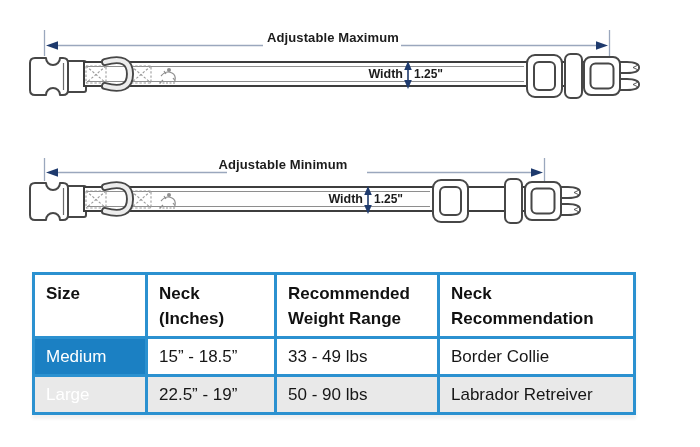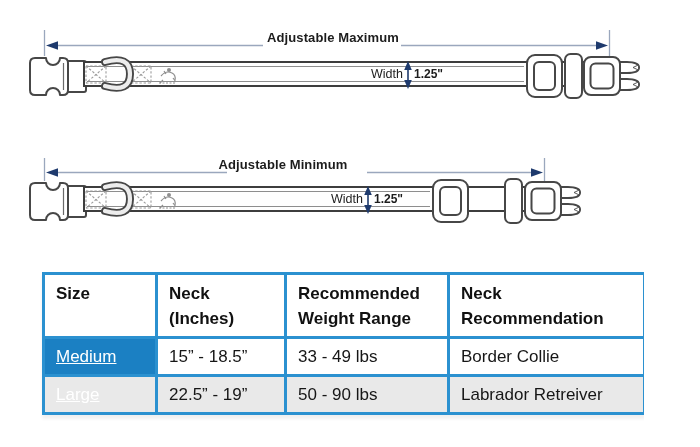--- a/index.html
+++ b/index.html
@@ -19,41 +19,41 @@
   .dring-inner { fill:none; stroke:#ededed; stroke-width:4.2; stroke-linecap:round; }
 
   
   .ext  { stroke:var(--dim-line,#9aa7bd); stroke-width:1.3; }
   .dim  { stroke:var(--dim-line,#9aa7bd); stroke-width:1.3; }
   .dimv { stroke:var(--arrow,#1e3a6d); stroke-width:1.6; }
   .ah   { fill:var(--arrow,#1e3a6d); }
 
   .lbl { position:absolute; color:var(--text,#1c1c1c); white-space:nowrap; }
   .dimlbl { text-align:center; font-size:13px; font-weight:600; letter-spacing:0.1px; }
-  .wlbl   { text-align:right; font-size:12.5px; font-weight:400; }
+  .wlbl   { text-align:right; font-size:12.5px; font-weight:700; }
   .vlbl   { font-size:12px; font-weight:600; }
 
   
   .size-table {
-    position:absolute; left:42px; top:272px; width:601px;
+    position:absolute; left:32px; top:272px; width:601px;
     border-collapse:collapse; table-layout:fixed;
     box-shadow:0 4px 3px rgba(0,0,0,0.06);
   }
   .size-table th, .size-table td { border:3px solid var(--table-border,#2b91d0); }
   .size-table th {
     background:var(--header-bg,#ffffff); color:#111111; text-align:left;
     vertical-align:top; font-size:17px; font-weight:bold;
     padding:7px 5px 5px 11px; line-height:1.45; white-space:pre-line; height:45px;
   }
   .size-table td {
     background:#ffffff; color:#161616; font-size:17px;
     padding:4px 5px 4px 11px; height:27px; vertical-align:middle;
   }
   .size-table tr.alt td { background:var(--alt-row-bg,#e9e9e9); }
-  .size-table td.sizecell { background:var(--size-cell-bg,#1b80c3); color:var(--size-cell-text,#ffffff);text-decoration:underline; }
+  .size-table td.sizecell { background:var(--size-cell-bg,#1b80c3); color:var(--size-cell-text,#ffffff); }
 </style>
 </head>
 <body>
 
 <div class="stage">
 
   <svg class="art" width="700" height="447" viewBox="0 0 700 447">
     <defs>
       <g id="buckleF">
         <rect x="64" y="61" width="22" height="31" rx="2" class="hw"></rect>

